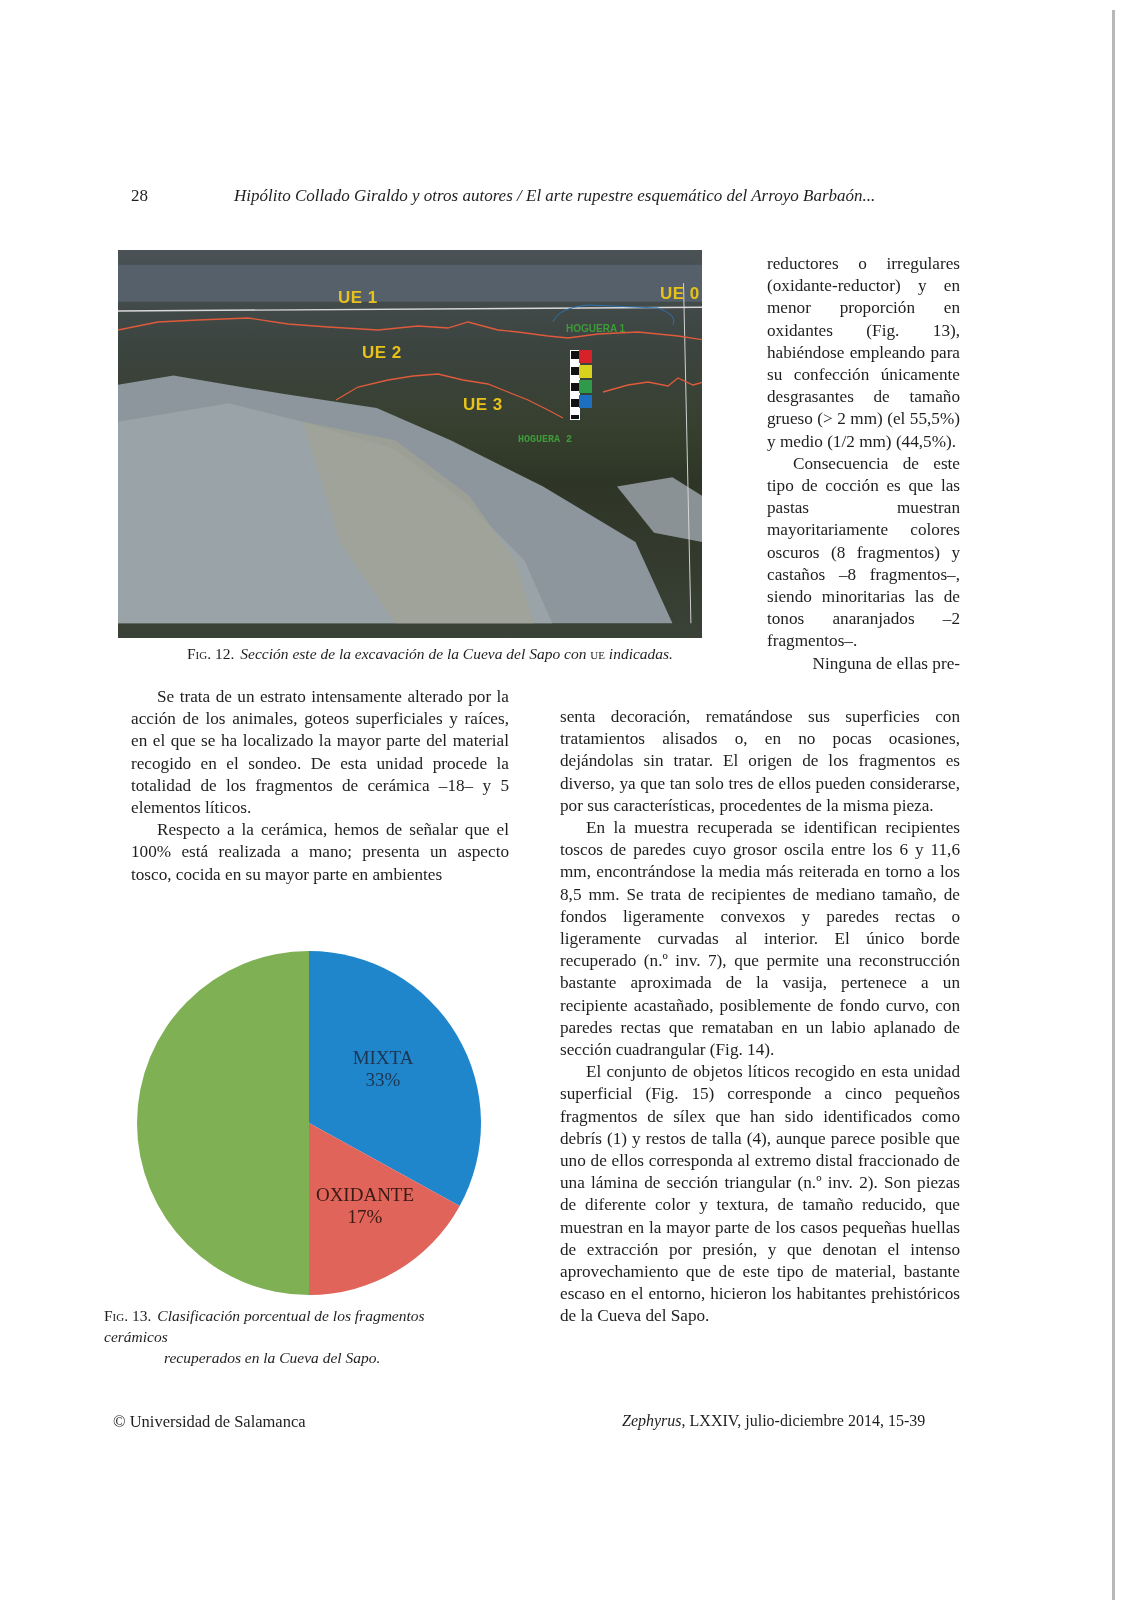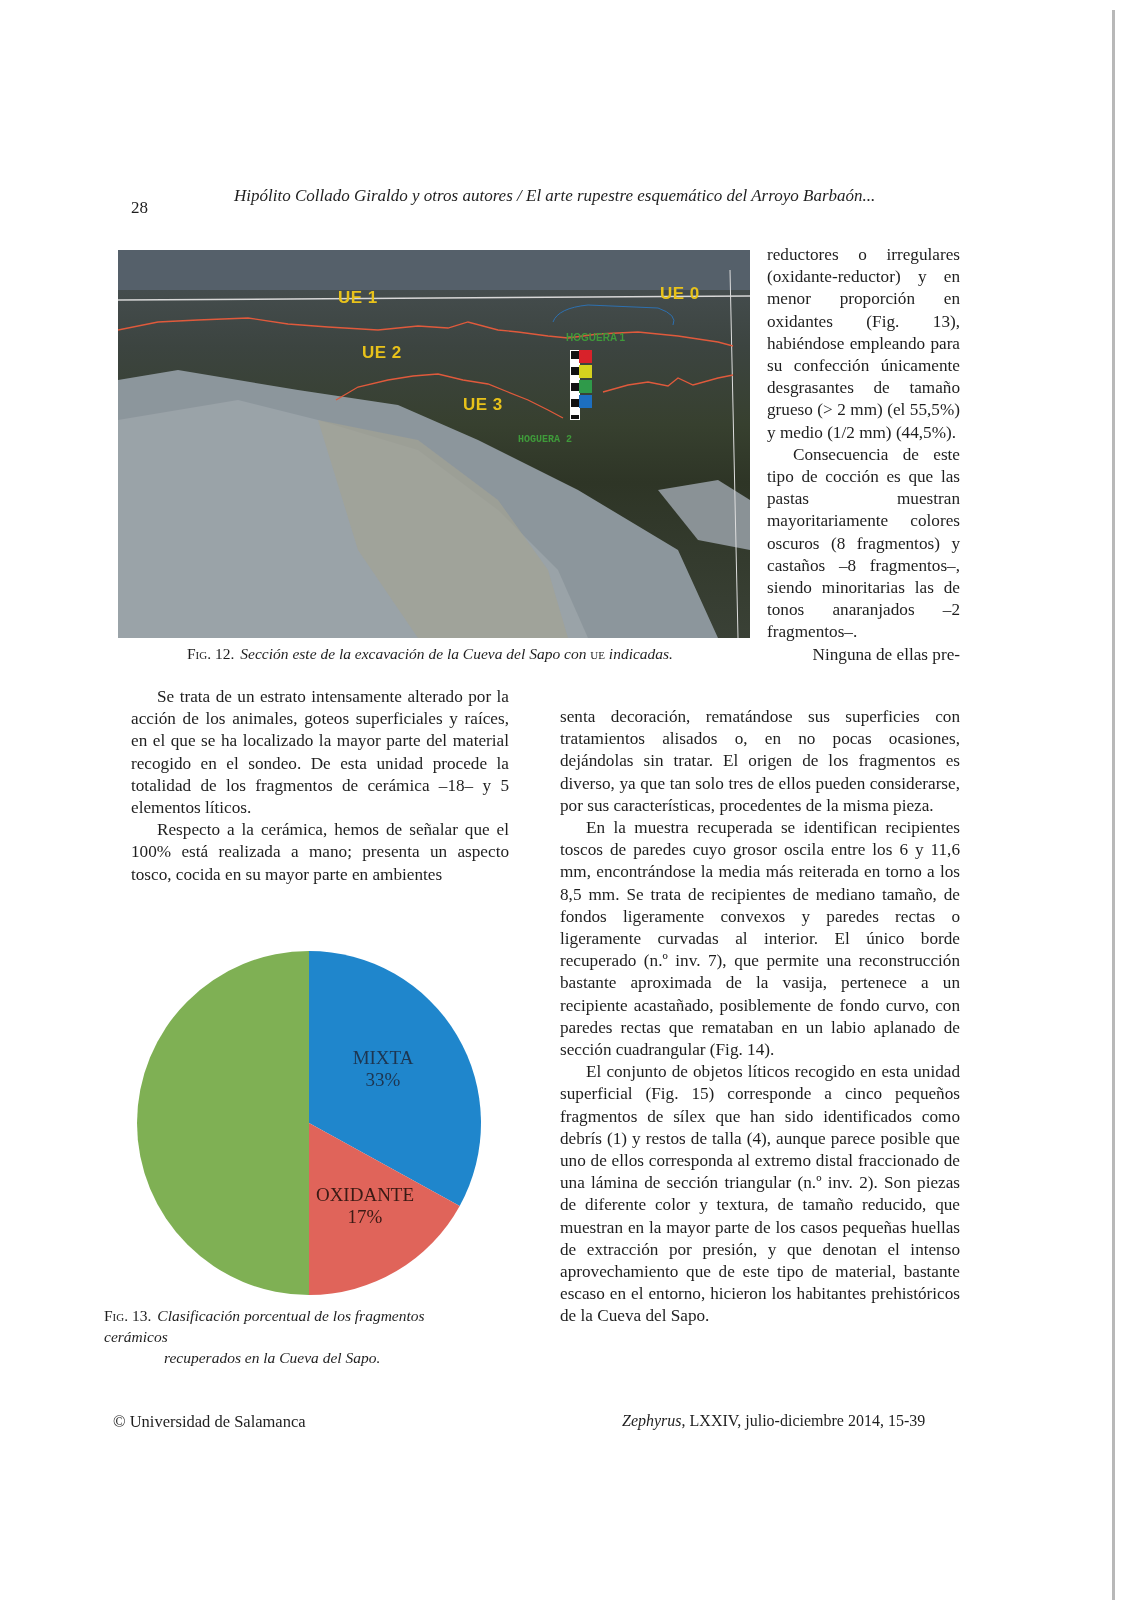--- a/index.html
+++ b/index.html
@@ -2,42 +2,42 @@
 <html><head>
 <meta charset="utf-8">
 <style>
   html, body { margin:0; padding:0; }
   body {
     width:1131px; height:1600px; background:#ffffff; position:relative; overflow:hidden;
     font-family:"Liberation Serif","DejaVu Serif",serif; color:#1e1e1e;
   }
   .edge-line { position:absolute; left:1112px; top:10px; width:3px; height:1590px; background:#b8b8b8; }
   .header { position:absolute; top:186px; left:131px; width:840px; font-size:17px; }
-  .header .pageno { position:absolute; left:0; top:12px; }
+  .header .pageno { position:absolute; left:0; top:0; }
   .header .running { position:absolute; left:103px; top:0; font-style:italic; white-space:nowrap; }
 
-  .photo { position:absolute; left:118px; top:250px; width:632px; height:388px; overflow:hidden;
+  .photo { position:absolute; left:118px; top:250px; width:584px; height:388px; overflow:hidden;
     background:linear-gradient(180deg,#4a5256 0%,#3c4440 25%,#37402f 45%,#2e3526 60%,#3a4136 100%); }
   .photo .rock { position:absolute; left:0; top:0; width:100%; height:100%; }
   .photo .label-ue { position:absolute; font-family:"Liberation Sans","DejaVu Sans",sans-serif; font-weight:bold; color:#e8c21a; font-size:17px; letter-spacing:0.5px; }
   .photo .label-hog { position:absolute; font-family:"Liberation Sans","DejaVu Sans",sans-serif; font-weight:bold; color:#3f9a3a; font-size:10px; }
   .photo svg { position:absolute; left:0; top:0; }
   .scale-bar { position:absolute; left:561px; top:354px; width:22px; height:68px; }
   .scale-bar .bw { position:absolute; left:0; top:0; width:8px; height:68px; background:repeating-linear-gradient(180deg,#111 0 8px,#fff 8px 16px); border:1px solid #fff; }
   .scale-bar .col { position:absolute; left:9px; width:13px; height:13px; }
 
   .fig12 { position:absolute; left:187px; top:645px; font-size:15.5px; white-space:nowrap; }
   .fig-label { font-variant:small-caps; font-style:normal; margin-right:6px; }
   .fig-text { font-style:italic; }
   .sc { font-variant:small-caps; font-style:normal; }
 
   .col-text { position:absolute; font-size:17.2px; line-height:22.2px; text-align:justify; }
   .col-text p { margin:0; text-indent:26px; }
   .col-text p.noindent { text-indent:0; }
-  .right-top { left:767px; top:244px; width:193px; hyphens:manual; }
+  .right-top { left:767px; top:253px; width:193px; hyphens:manual; }
   .left-body { left:131px; top:686px; width:378px; }
   .right-body { left:560px; top:676px; width:400px; }
 
   .pie-wrap { position:absolute; left:137px; top:951px; width:344px; height:344px; }
   .pie-label { position:absolute; font-size:19px; color:#1d3a1d; text-align:center; line-height:22px; }
 
   .fig13 { position:absolute; left:187px; top:1305px; font-size:15.5px; line-height:21px; width:340px; }
   .fig13 .l2 { padding-left:48px; display:block; }
   .footer-left { position:absolute; left:113px; top:1412px; font-size:16.5px; }
   .footer-right { position:absolute; left:622px; top:1412px; font-size:16px; white-space:nowrap; }
@@ -66,21 +66,21 @@
   <svg width="632" height="388" viewBox="0 0 632 388">
     <path d="M0,80 L40,72 L80,70 L130,68 L170,74 L210,77 L260,80 L300,76 L330,78 L350,72 L380,80 L400,82 L430,86 L450,88 L480,84 L520,82 L560,86 L600,92 L615,96" fill="none" stroke="#e05a3c" stroke-width="1.3"></path>
     <path d="M218,150 L240,137 L270,130 L295,126 L320,124 L345,130 L370,134 L390,142 L410,150 L430,160 L445,168" fill="none" stroke="#e05a3c" stroke-width="1.3"></path>
     <path d="M485,142 L510,135 L530,132 L550,136 L560,128 L575,135 L600,128 L615,125" fill="none" stroke="#e05a3c" stroke-width="1.3"></path>
     <path d="M435,72 Q440,58 470,55 L540,58 Q560,65 555,75" fill="none" stroke="#2d70b0" stroke-width="1"></path>
   </svg>
   <span class="label-ue" style="left:220px;top:38px;">UE 1</span>
   <span class="label-ue" style="left:542px;top:34px;">UE 0</span>
   <span class="label-ue" style="left:244px;top:93px;">UE 2</span>
   <span class="label-ue" style="left:345px;top:145px;">UE 3</span>
-  <span class="label-hog" style="left:448px;top:82px;">HOGUERA 1</span>
+  <span class="label-hog" style="left:448px;top:73px;">HOGUERA 1</span>
   <span class="label-hog" style="left:400px;top:184px;font-family:Liberation Mono, monospace;">HOGUERA 2</span>
   <div class="scale-bar" style="left:452px;top:100px;">
     <div class="bw"></div>
     <div class="col" style="top:0;background:#d8222a"></div>
     <div class="col" style="top:15px;background:#d6d21e"></div>
     <div class="col" style="top:30px;background:#2f9a4a"></div>
     <div class="col" style="top:45px;background:#1d6fc0"></div>
   </div>
 </div>
 

